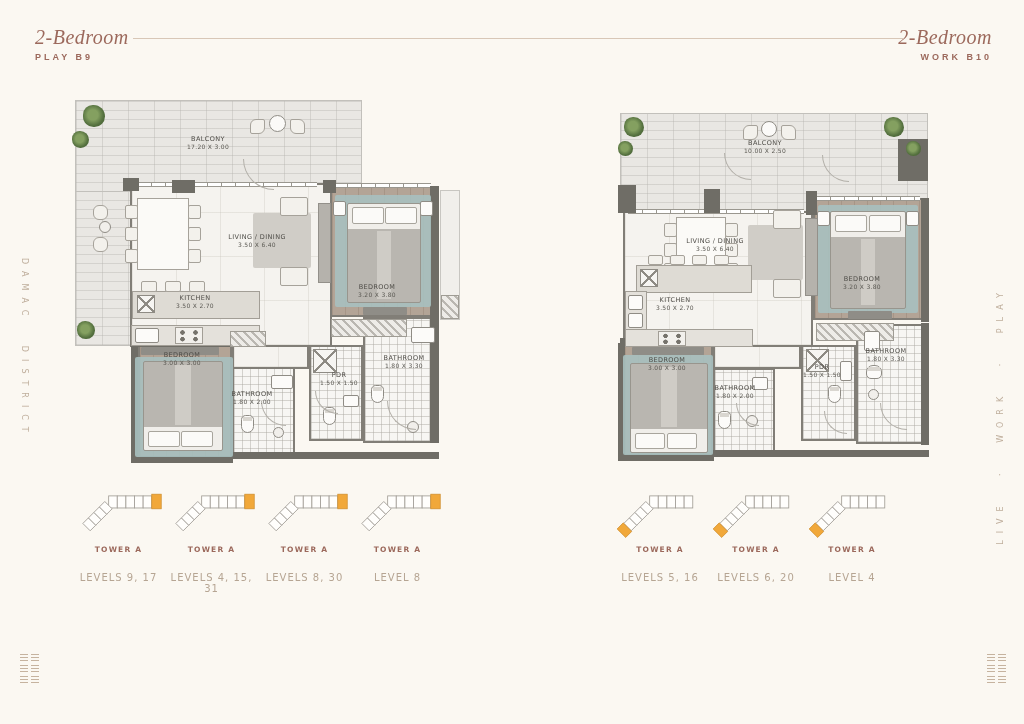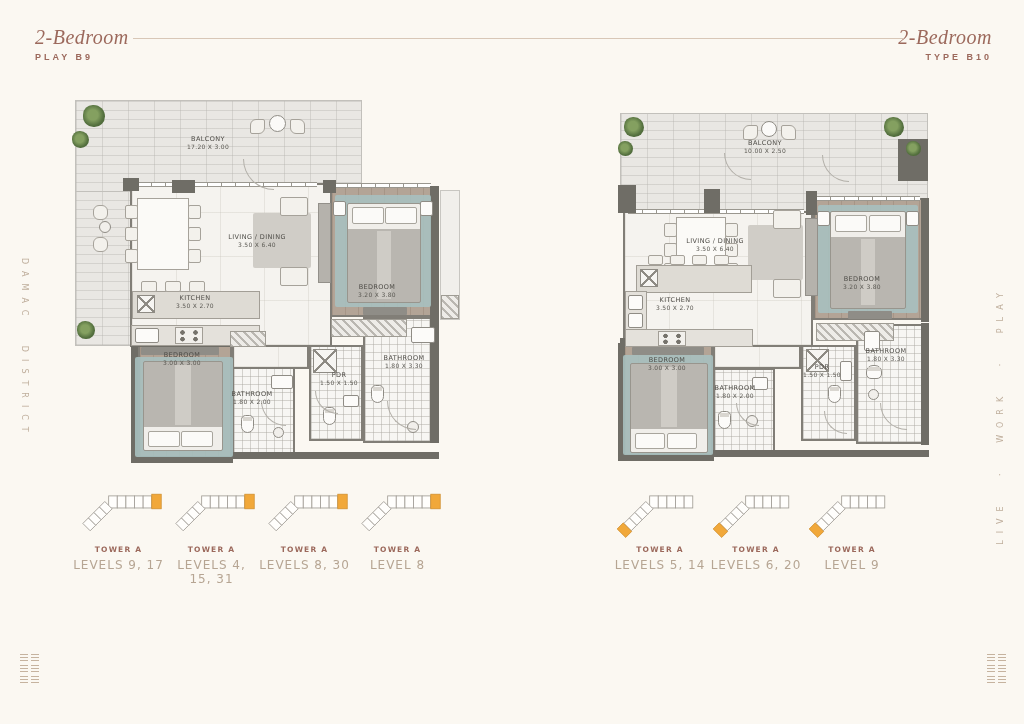--- a/index.html
+++ b/index.html
@@ -74,35 +74,35 @@
   .rl .rd{display:block;font-size:6px;letter-spacing:.3px;color:#5b5953;}
   
   .kp-row{position:absolute;display:flex;}
   .kp{flex:1;text-align:center;}
   .kp svg{display:block;margin:0 auto;}
   .kp .c{fill:#fffefc;stroke:#a39f98;stroke-width:1;}
   .kp .hl{fill:#f1a83a;stroke:#cd8c2b;stroke-width:.8;}
   .kp-right .hl-l{display:none;}
   .kp-left .hl-r{display:none;}
   .kp-tower{font-weight:bold;font-size:7.5px;letter-spacing:1.2px;color:#9c695c;margin-top:6px;}
-  .kp-levels{font-size:12px;letter-spacing:1px;color:#b6a593;margin-top:4px;}
+  .kp-levels{font-size:10px;letter-spacing:1px;color:#b6a593;margin-top:18px;}
 </style>
 </head>
 <body>
 
 <div id="sheet">
 
   <div class="title-block" style="left:35px;top:26px;">
     <div class="title-serif">2-Bedroom</div>
     <div class="title-type">PLAY B9</div>
   </div>
   <div class="hline" style="left:133px;top:38px;width:770px;"></div>
   <div class="title-block" style="right:32px;top:26px;text-align:right;">
     <div class="title-serif">2-Bedroom</div>
-    <div class="title-type">TYPE B10</div>
+    <div class="title-type">WORK B10</div>
   </div>
 
   <div class="vtext" style="left:20px;top:258px;">DAMAC DISTRICT</div>
   <div class="vtext flip" style="left:996px;top:286px;">LIVE · WORK · PLAY</div>
 
   <div class="deco" style="left:20px;top:652px;">
       <i></i>
       <i></i>
       <i></i>
       <i></i>
@@ -467,21 +467,21 @@
         <rect class="hl hl-r" x="88" y="6" width="11" height="17"></rect>
         <g transform="translate(42,23) rotate(135)">
           <rect class="c" x="0" y="0" width="9" height="12"></rect>
             <rect class="c" x="9" y="0" width="9" height="12"></rect>
           <rect class="c" x="18" y="0" width="9" height="12"></rect>
             <rect class="c" x="27" y="0" width="9" height="12"></rect>
           <rect class="hl hl-l" x="36" y="-1" width="10" height="14"></rect>
         </g>
       </svg>
       <div class="kp-tower">TOWER A</div>
-      <div class="kp-levels">LEVELS 5, 14</div>
+      <div class="kp-levels">LEVELS 5, 16</div>
     </div>
     <div class="kp kp-left">
       <svg width="90" height="50" viewBox="0 0 100 58">
         <rect class="c" x="38" y="8" width="10" height="14"></rect>
           <rect class="c" x="48" y="8" width="10" height="14"></rect>
         <rect class="c" x="58" y="8" width="10" height="14"></rect>
           <rect class="c" x="68" y="8" width="10" height="14"></rect>
         <rect class="c" x="78" y="8" width="10" height="14"></rect>
         <rect class="hl hl-r" x="88" y="6" width="11" height="17"></rect>
         <g transform="translate(42,23) rotate(135)">
@@ -505,17 +505,17 @@
         <rect class="hl hl-r" x="88" y="6" width="11" height="17"></rect>
         <g transform="translate(42,23) rotate(135)">
           <rect class="c" x="0" y="0" width="9" height="12"></rect>
             <rect class="c" x="9" y="0" width="9" height="12"></rect>
           <rect class="c" x="18" y="0" width="9" height="12"></rect>
             <rect class="c" x="27" y="0" width="9" height="12"></rect>
           <rect class="hl hl-l" x="36" y="-1" width="10" height="14"></rect>
         </g>
       </svg>
       <div class="kp-tower">TOWER A</div>
-      <div class="kp-levels">LEVEL 9</div>
+      <div class="kp-levels">LEVEL 4</div>
     </div>
   </div>
 
 </div>
 
 </body></html>

